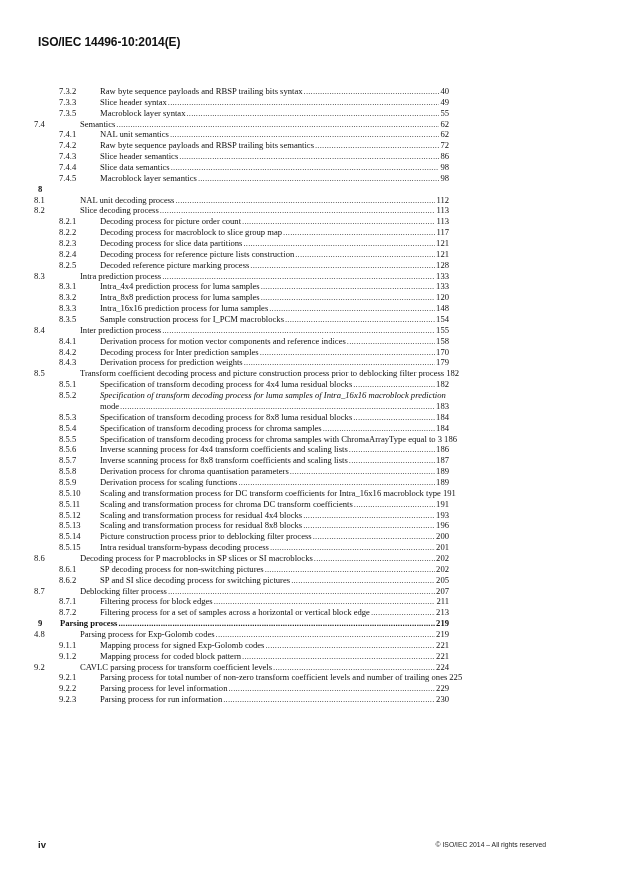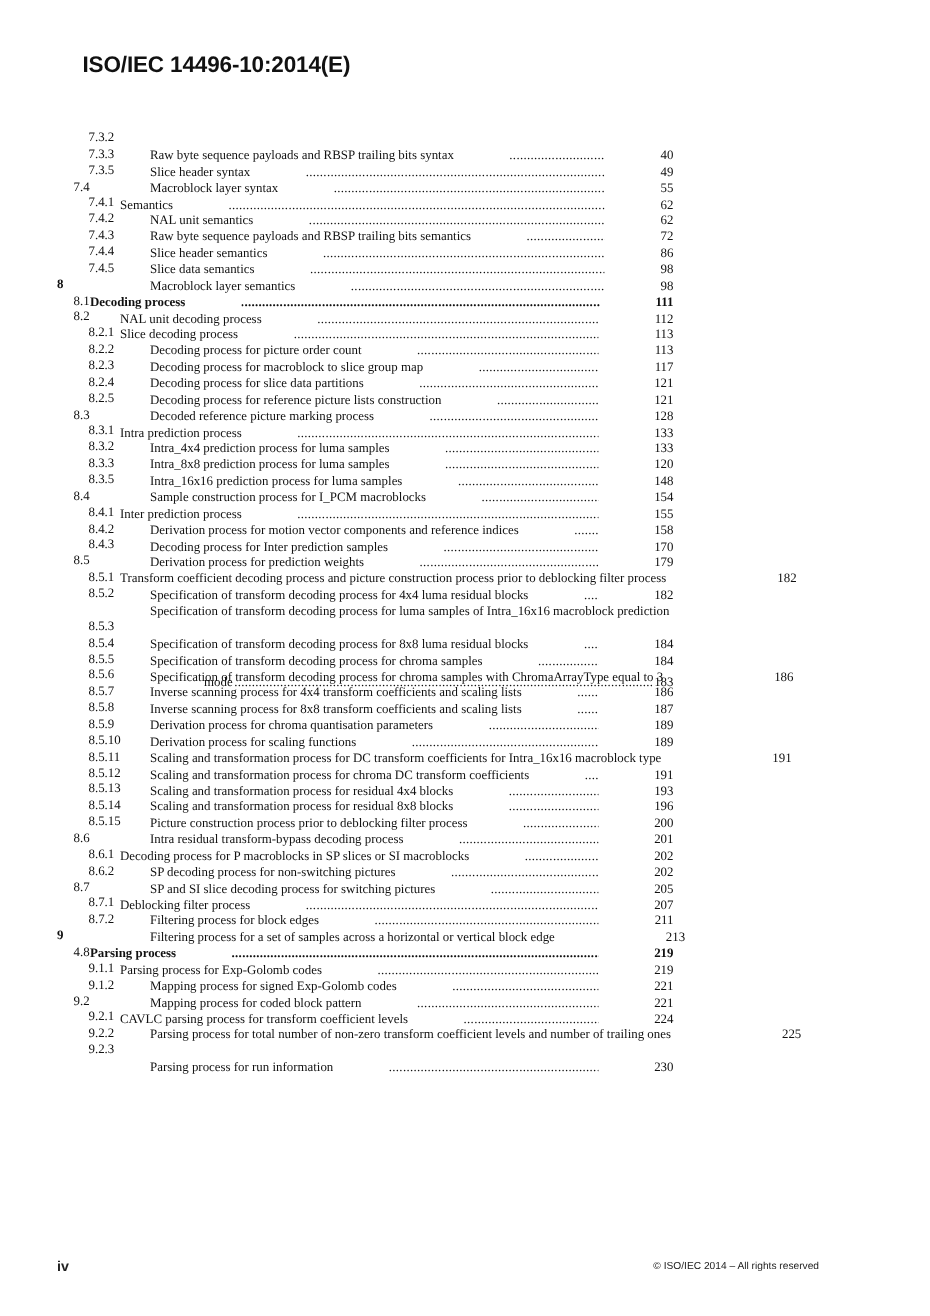--- a/index.html
+++ b/index.html
@@ -9,25 +9,25 @@
     }
     body {
       width: 620px;
       height: 877px;
       position: relative;
       overflow: hidden;
       color: #111;
     }
     .page-header {
       position: absolute;
-      left: 55px;
+      left: 38px;
       top: 35px;
       font-family: "Liberation Sans", sans-serif;
       font-weight: bold;
-      font-size: 15px;
+      font-size: 12px;
       letter-spacing: -0.1px;
     }
     .toc {
       position: absolute;
       left: 0;
       top: 86px;
       width: 524px;
       font-family: "Liberation Serif", serif;
       font-size: 8.6px;
     }
@@ -39,25 +39,24 @@
     }
     .toc-row.tall {
       height: 21.72px;
     }
     .num {
       position: absolute;
       top: 0;
     }
     .entry {
       position: absolute;
-      top: 12px;
+      top: 0;
       display: flex;
       align-items: baseline;
       right: 75px;
-      gap: 36px;
     }
     .title {
       flex: 0 0 auto;
       white-space: nowrap;
     }
     .leader {
       flex: 1 1 auto;
       overflow: hidden;
       white-space: nowrap;
       margin: 0 1px;
@@ -65,36 +64,36 @@
     .leader::after {
       content: "..................................................................................................................................................................................................................................................................................................................................";
       letter-spacing: 0.2px;
     }
     .page {
       flex: 0 0 auto;
     }
     
     .lvl1 .num { left: 38px; font-weight: bold; }
     .lvl1 .entry { left: 60px; font-weight: bold; }
-    .lvl2 .num { left: 49px; }
+    .lvl2 .num { left: 34px; }
     .lvl2 .entry { left: 80px; }
     .lvl3 .num { left: 59px; }
     .lvl3 .entry { left: 100px; }
     .tall .entry {
       flex-direction: column;
       align-items: stretch;
     }
     .tall .line1 {
       height: 10.86px;
+      font-style: italic;
     }
     .tall .line2 {
       display: flex;
       align-items: baseline;
       height: 10.86px;
-      margin-left: 36px;
     }
     .footer-left {
       position: absolute;
       left: 38px;
       top: 839px;
       font-family: "Liberation Sans", sans-serif;
       font-size: 9.5px;
       color: #222;
       font-weight: bold;
     }
@@ -180,25 +179,20 @@
     <div class="toc-row lvl3">
       <span class="num">7.4.5</span>
       <span class="entry">
         <span class="title">Macroblock layer semantics</span>
         <span class="leader"></span>
         <span class="page">98</span>
       </span>
     </div>
     <div class="toc-row lvl1">
       <span class="num">8</span>
-      <span class="entry">
-        <span class="title">Decoding process</span>
-        <span class="leader"></span>
-        <span class="page">111</span>
-      </span>
     </div>
     <div class="toc-row lvl2">
       <span class="num">8.1</span>
       <span class="entry">
         <span class="title">NAL unit decoding process</span>
         <span class="leader"></span>
         <span class="page">112</span>
       </span>
     </div>
     <div class="toc-row lvl2">
@@ -543,20 +537,25 @@
     <div class="toc-row lvl3">
       <span class="num">9.2.1</span>
       <span class="entry">
         <span class="title">Parsing process for total number of non-zero transform coefficient levels and number of trailing ones</span>
         <span class="leader"></span>
         <span class="page">225</span>
       </span>
     </div>
     <div class="toc-row lvl3">
       <span class="num">9.2.2</span>
+      <span class="entry">
+        <span class="title">Parsing process for level information</span>
+        <span class="leader"></span>
+        <span class="page">229</span>
+      </span>
     </div>
     <div class="toc-row lvl3">
       <span class="num">9.2.3</span>
       <span class="entry">
         <span class="title">Parsing process for run information</span>
         <span class="leader"></span>
         <span class="page">230</span>
       </span>
     </div>
   </div>

